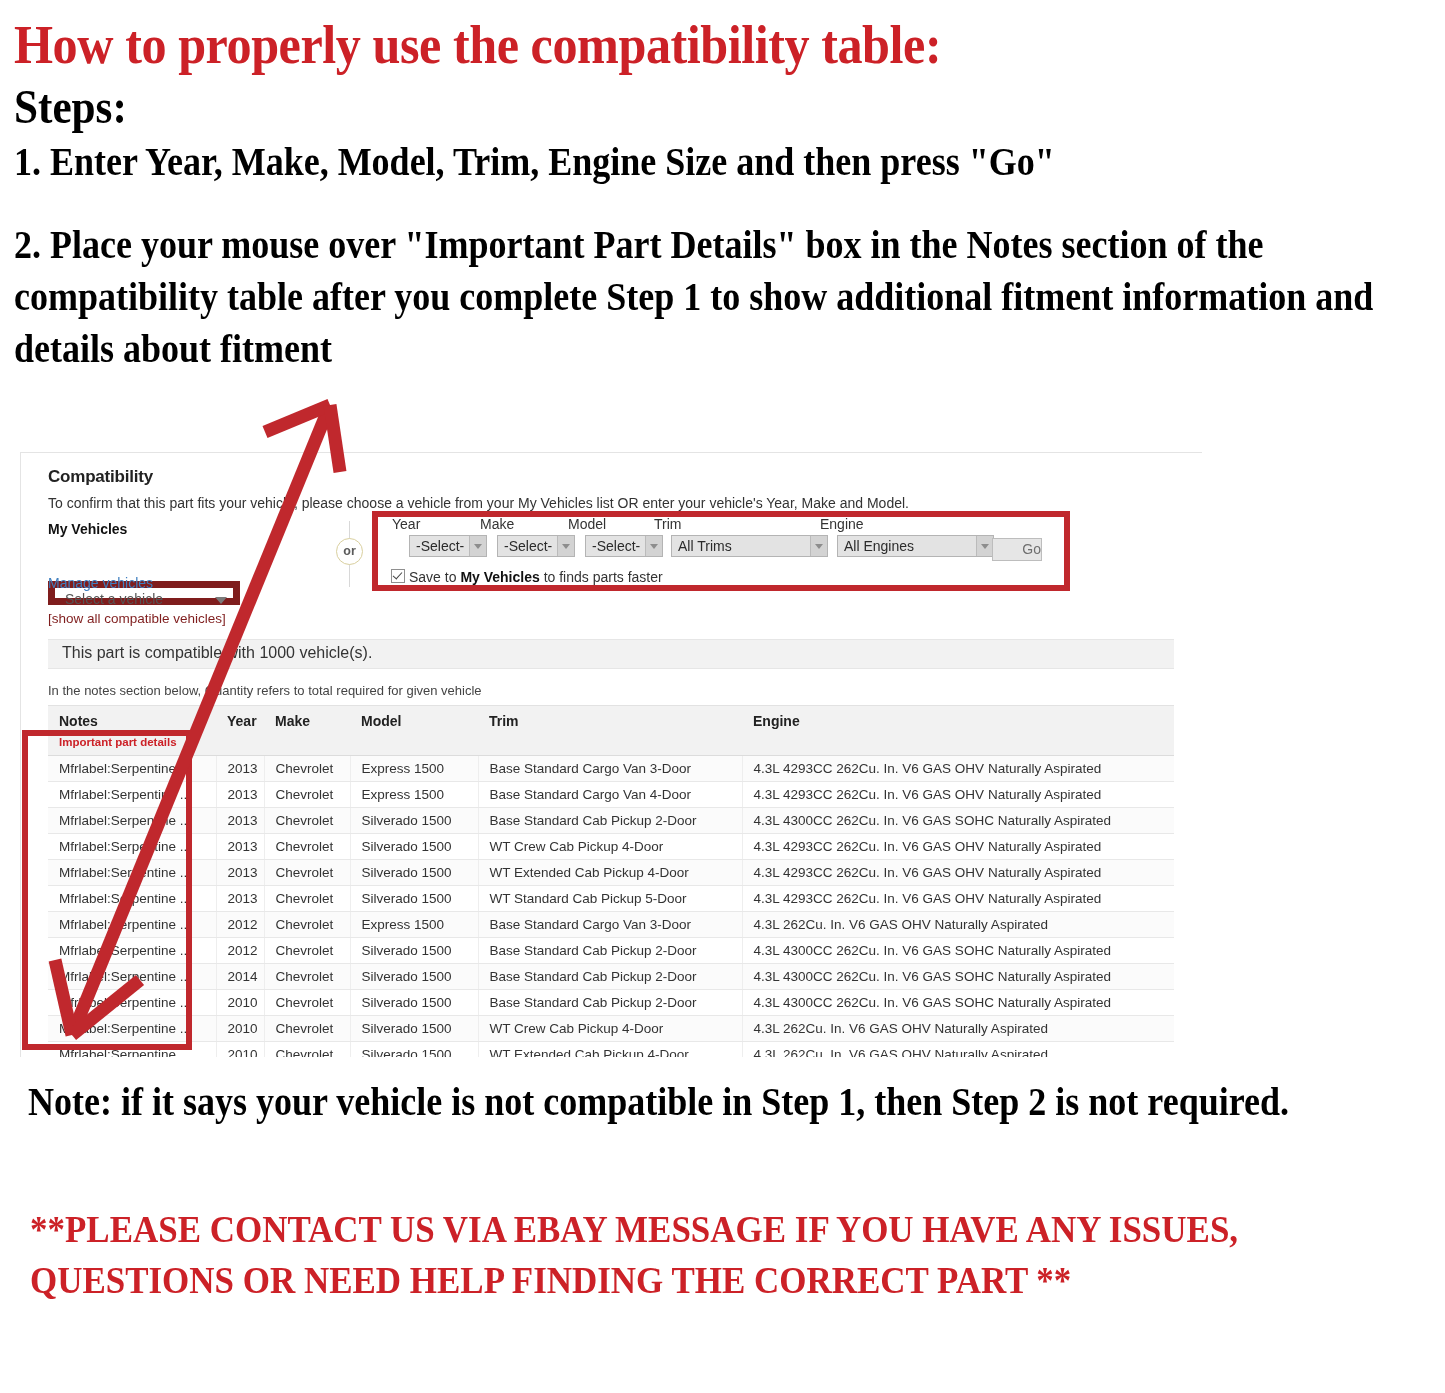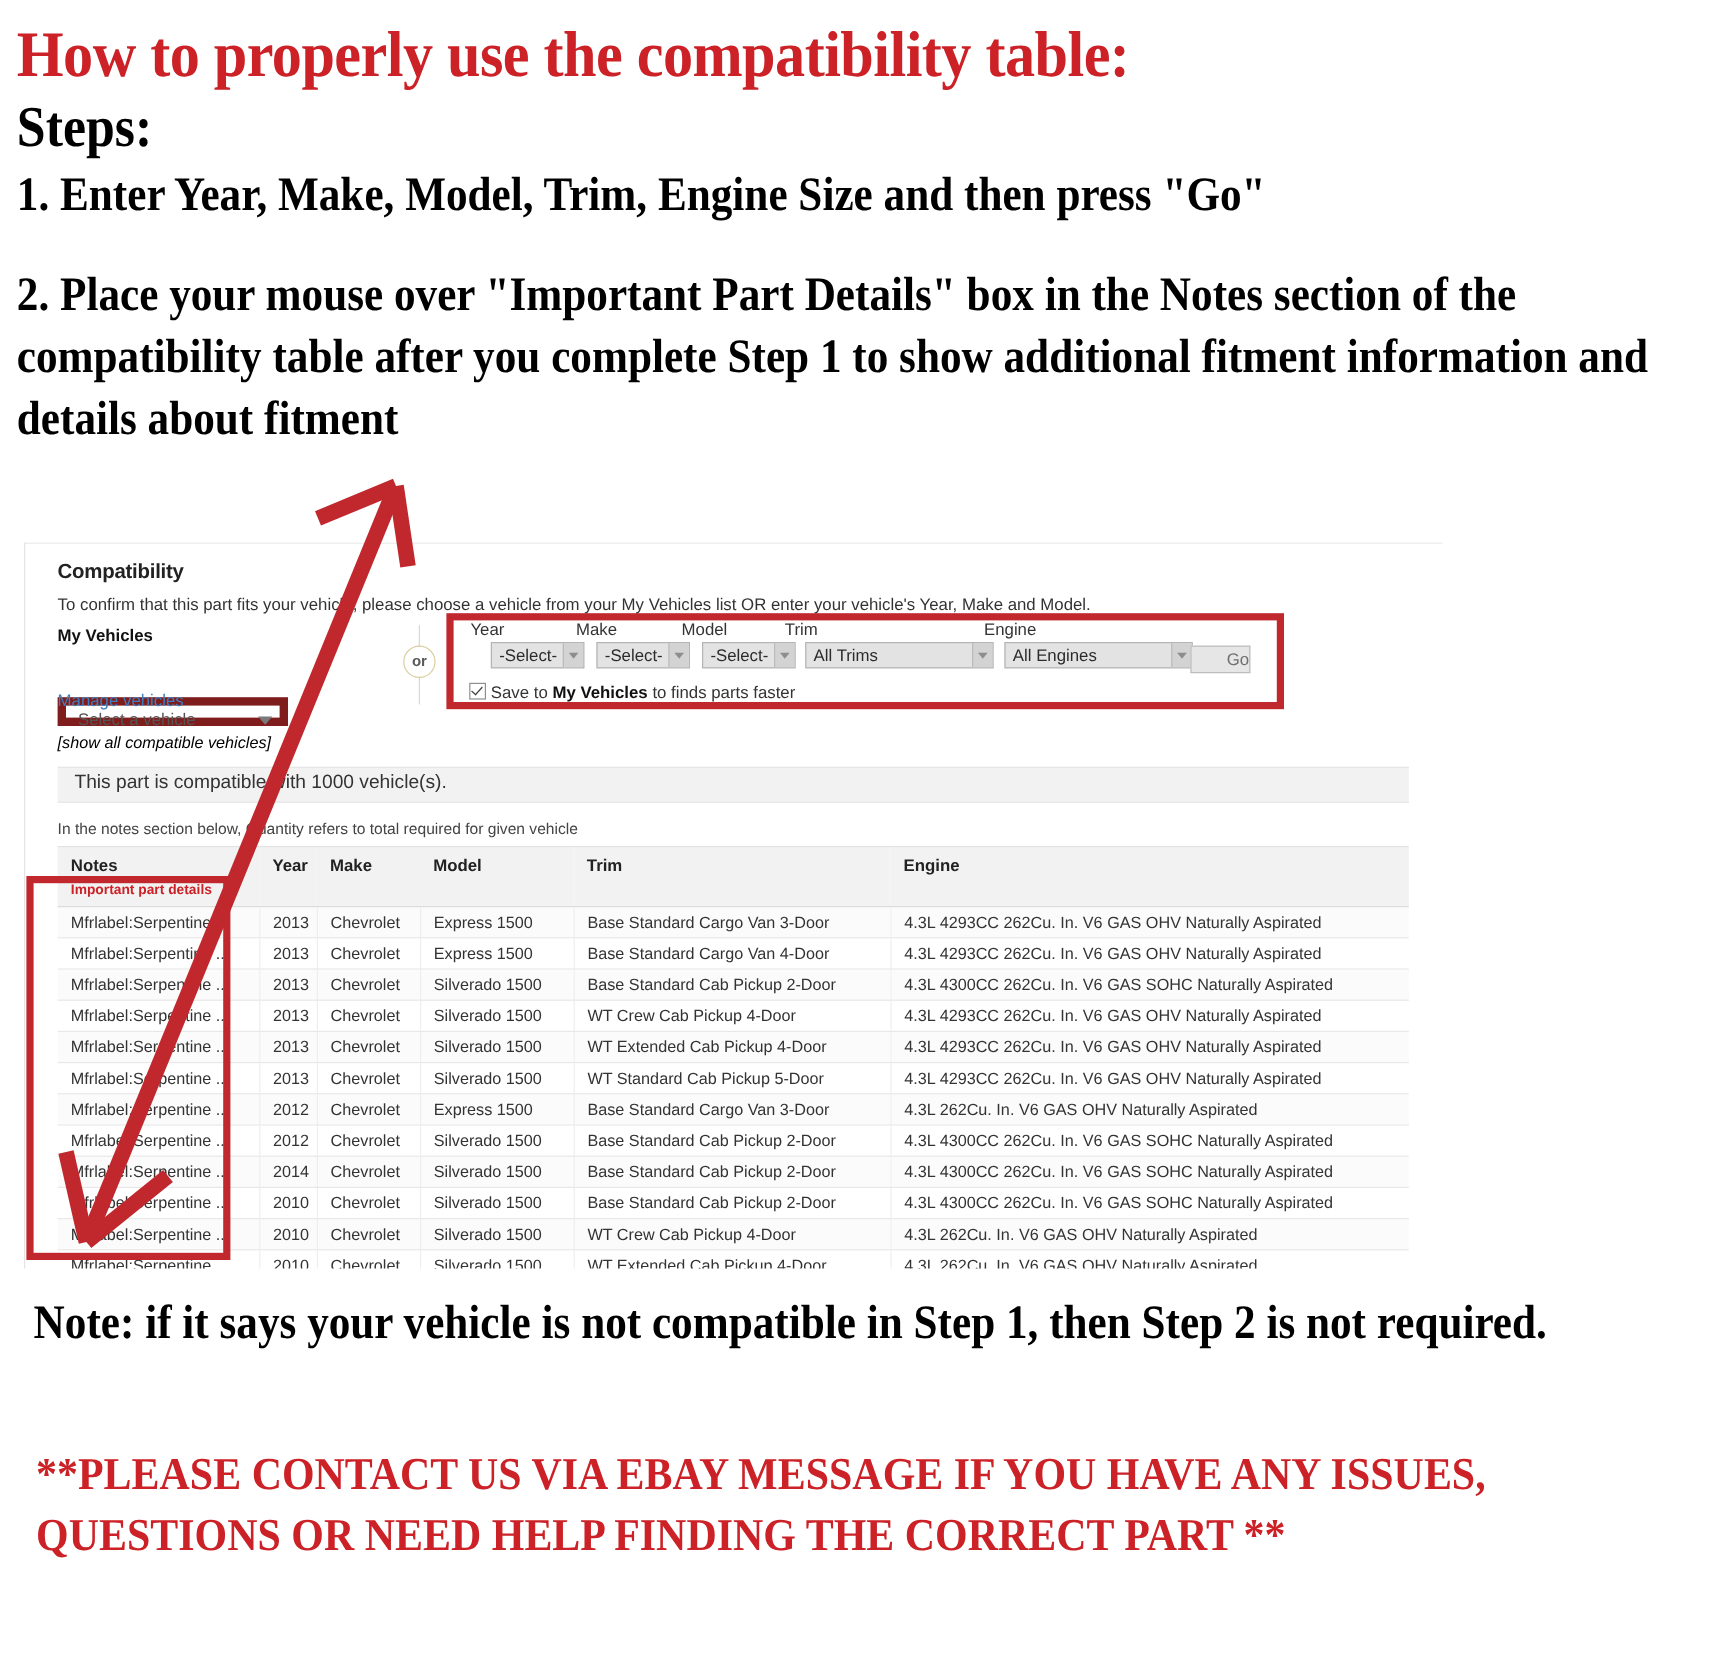--- a/index.html
+++ b/index.html
@@ -129,22 +129,21 @@
   .manage-link {
     position: absolute;
     left: 27px; top: 122px;
     font-size: 14px;
     color: #3f7fbf;
   }
   .showall-link {
     position: absolute;
     left: 27px; top: 158px;
     font-size: 13.5px;
-    color: #000000;
-    font-style: italic;
+    color: #7f1d1d;
   }
 
   
   .or-wrap { position: absolute; left: 314px; top: 68px; width: 30px; height: 66px; }
   .or-line {
     position: absolute; left: 14px; top: 0; width: 1px; height: 66px;
     background: #d8d8d8;
   }
   .or-badge {
     position: absolute; left: 1px; top: 17px;

